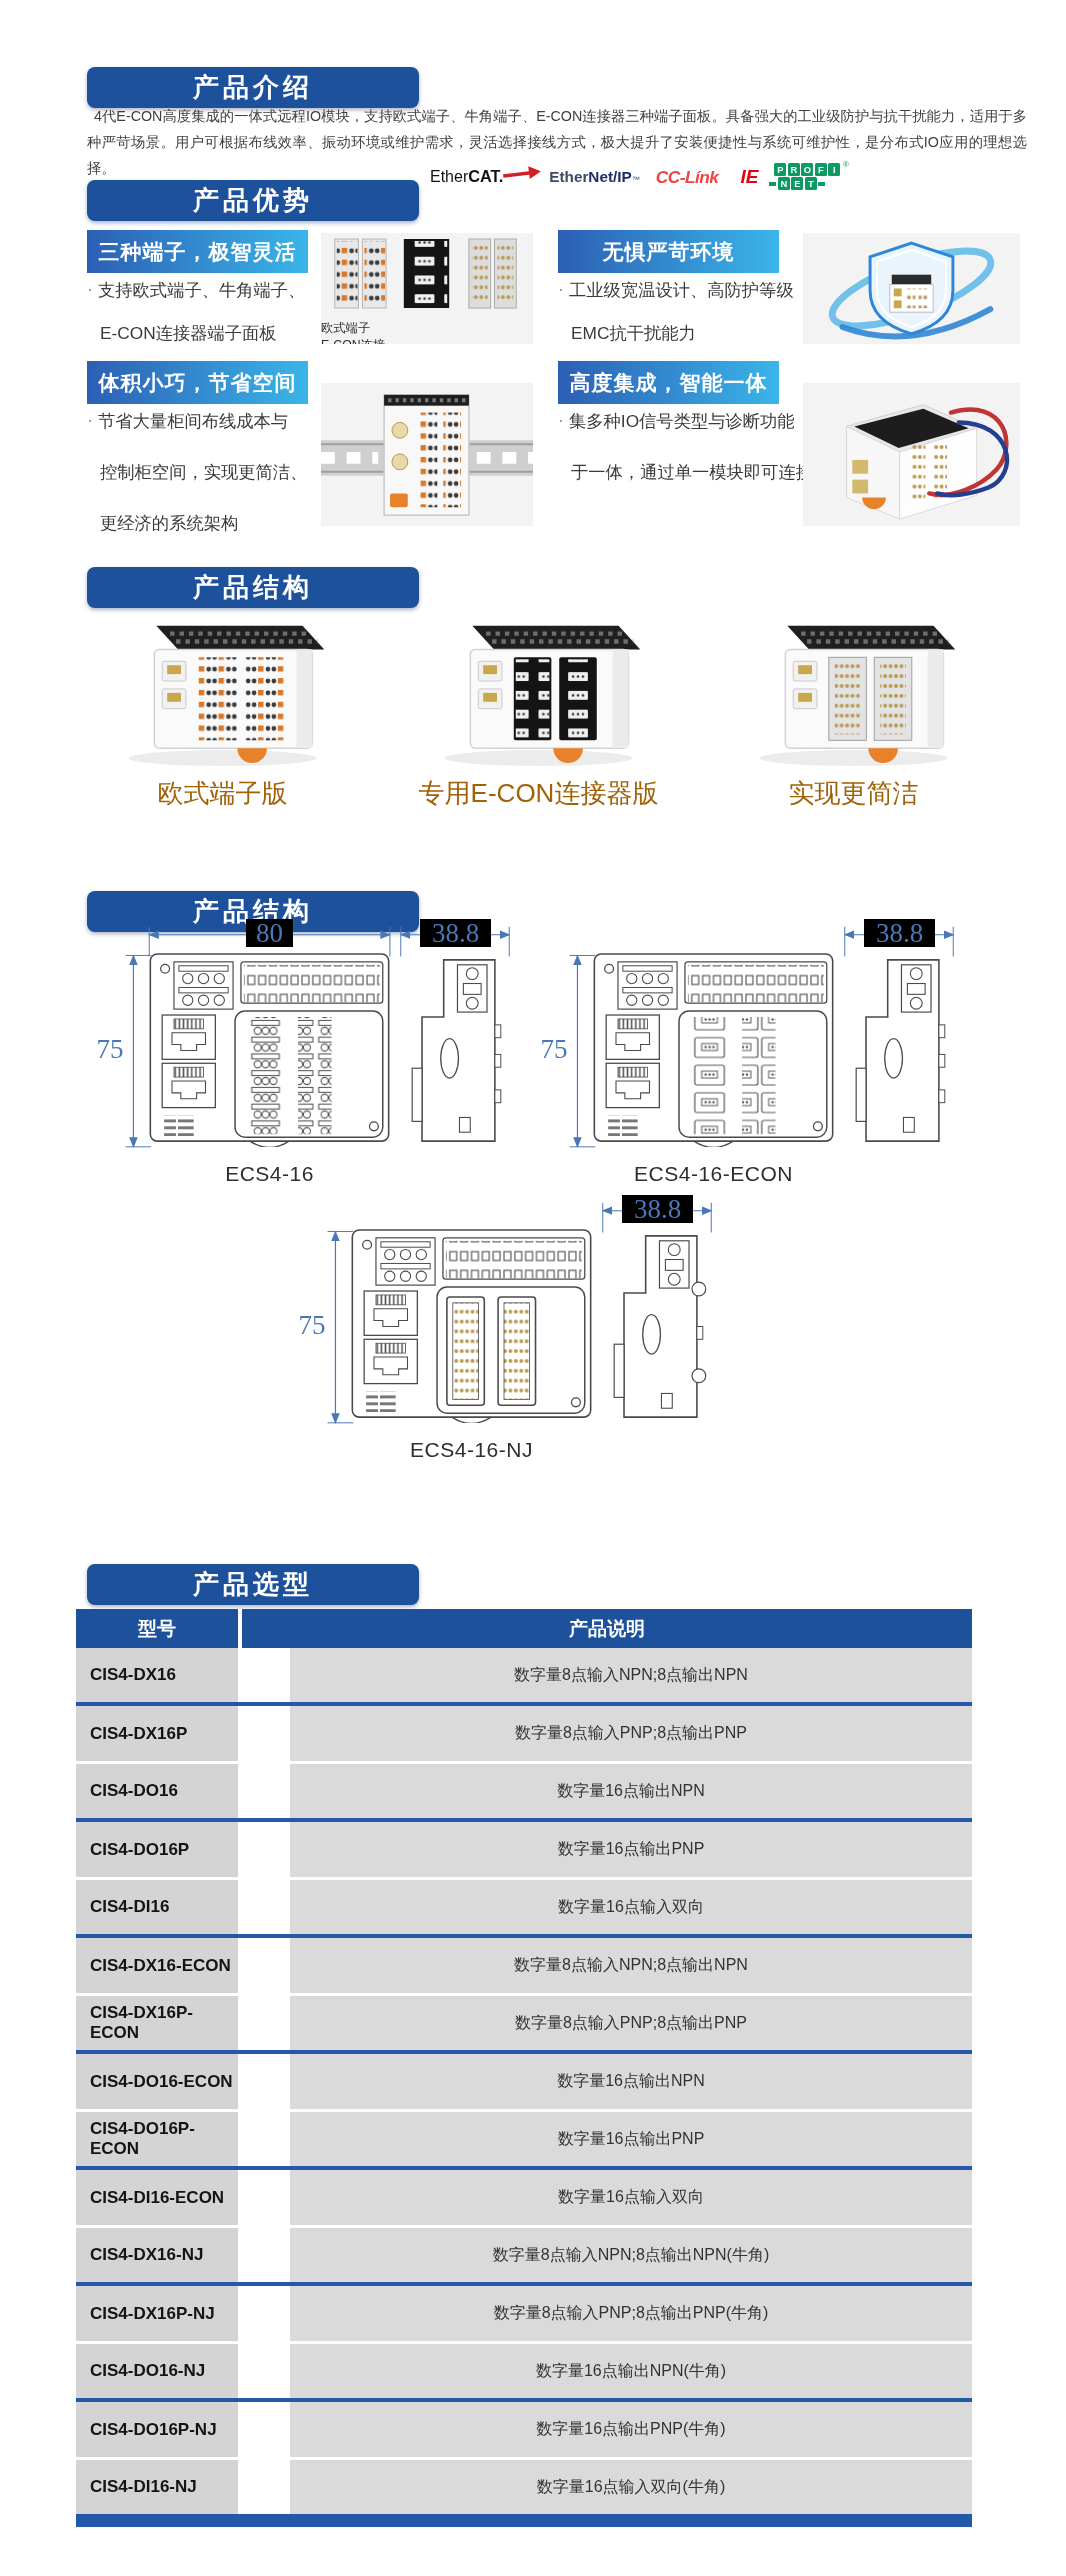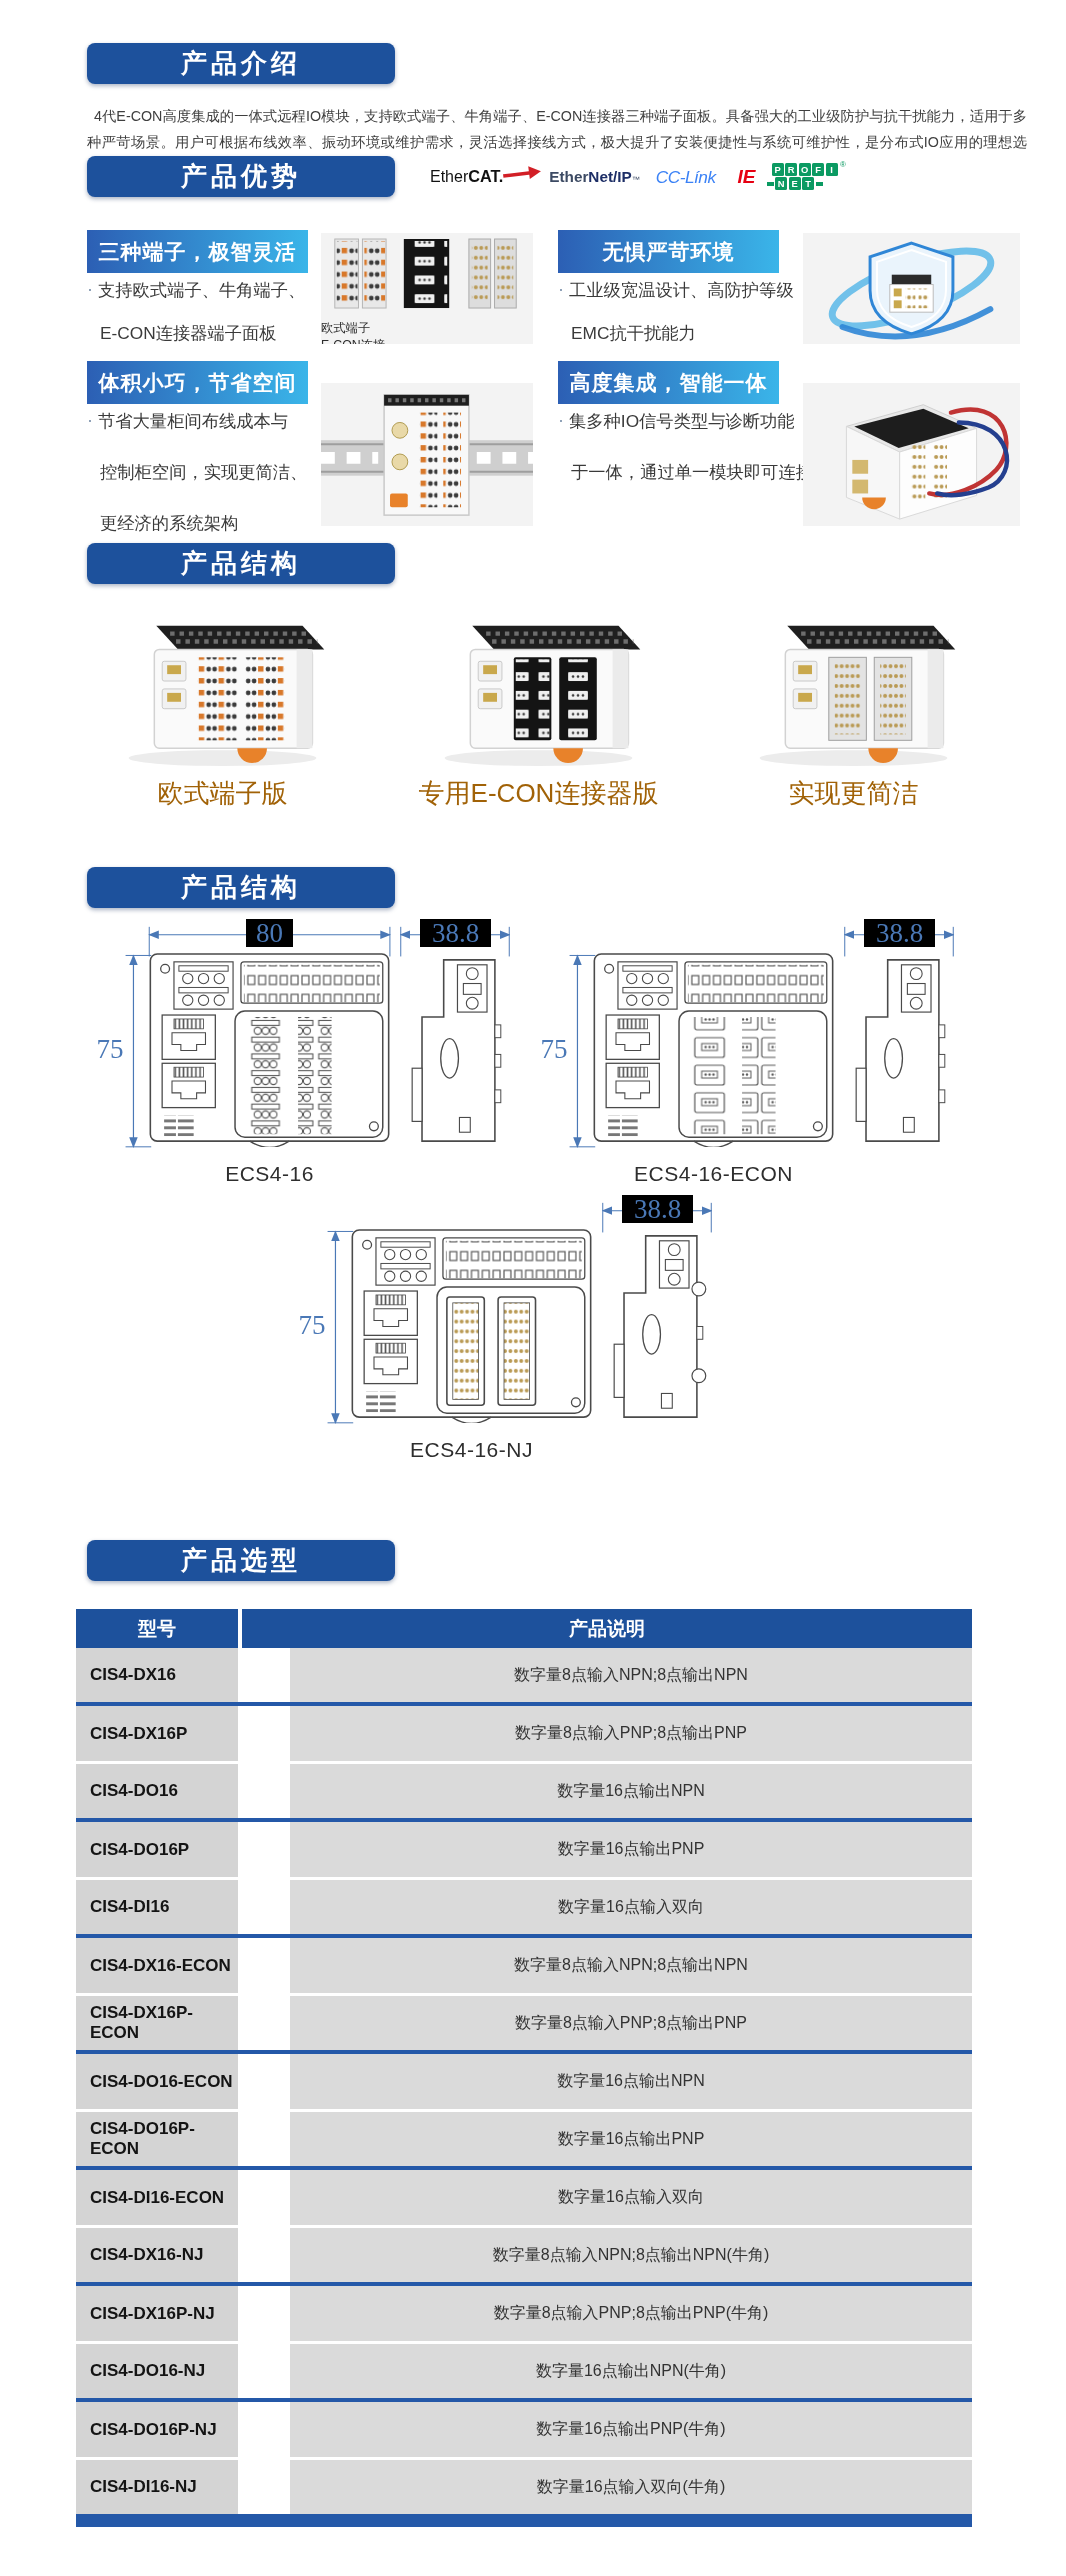--- a/index.html
+++ b/index.html
@@ -1,35 +1,35 @@
 <!DOCTYPE html>
 <html><head>
 <meta charset="utf-8">
 <style>
   html,body{margin:0;padding:0;background:#fff;}
   .page{position:relative;width:1067px;height:2576px;background:#fff;overflow:hidden;
         font-family:"Liberation Sans","DejaVu Sans",sans-serif;color:#333;}
   
-  .banner{position:absolute;left:87px;width:308px;height:41px;background:#1d519c;border-radius:8px;
+  .banner{position:absolute;left:87px;width:332px;height:41px;background:#1d519c;border-radius:8px;
           color:#fff;font-size:26px;font-weight:bold;letter-spacing:4px;
           display:flex;align-items:center;justify-content:center;
-          box-shadow:0 2px 4px rgba(15,40,90,.35);}
+          box-shadow:0 2px 4px rgba(15,40,90,.35);margin-top:24px;}
   .intro-para{position:absolute;left:87px;top:103px;width:940px;font-size:14.3px;line-height:26px;
               color:#3f3f3f;margin:0;text-align:justify;text-indent:7px;}
   
   .logos{position:absolute;left:430px;top:156px;height:41px;display:flex;align-items:center;gap:16px;}
   .logo{display:flex;align-items:baseline;white-space:nowrap;}
   .logo-ethercat{position:relative;padding-right:30px;}
   .ec1{font-size:16px;color:#111;}
   .ec2{font-size:16.3px;font-weight:bold;color:#111;}
   .ec-arrow{position:absolute;right:-8px;top:-2px;}
   .en1{font-size:15.3px;font-weight:bold;color:#3c4a63;}
   .en2{font-size:15.3px;font-weight:bold;color:#1d2e66;}
   .en-tm{font-size:8px;color:#3c4a63;vertical-align:super;}
-  .cc1{font-size:17.3px;font-weight:normal;font-style:italic;color:#3b82f6;letter-spacing:-0.5px;}
+  .cc1{font-size:17.3px;font-weight:bold;font-style:italic;color:#ef4444;letter-spacing:-0.5px;}
   .cc2{font-size:19px;font-weight:bold;font-style:italic;color:#e60012;margin-left:22px;}
   .logo-profinet{display:flex;flex-direction:column;gap:1px;}
   .pf-row{display:flex;align-items:center;}
   .pf-row2{margin-left:-5px;}
   .pf-tile{display:inline-block;width:12px;height:13px;background:#0b9a62;color:#fff;font-size:9.4px;
            font-weight:bold;text-align:center;line-height:13px;margin-right:1.5px;border-radius:1.5px;}
   .pf-dash{display:inline-block;width:7px;height:4px;background:#0b9a62;margin-right:1.5px;}
   .pf-reg{font-size:8px;color:#0b9a62;margin-left:1px;transform:translateY(-5px);}
   
   .feat-header{position:absolute;width:221px;height:43px;background:linear-gradient(90deg,#2c5fb4,#3ab5e9);

